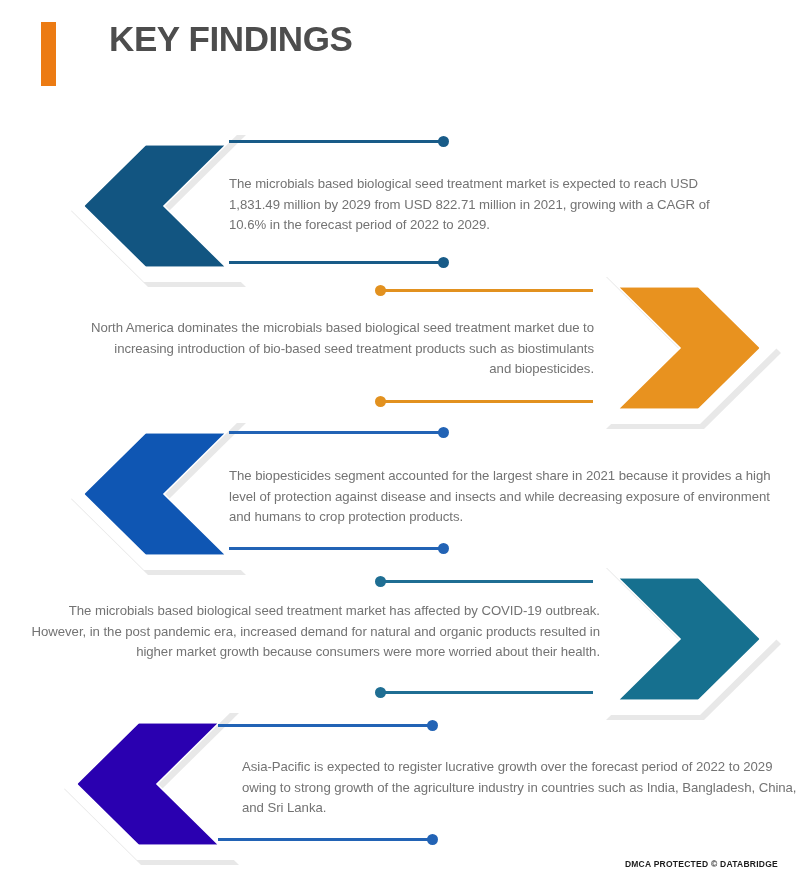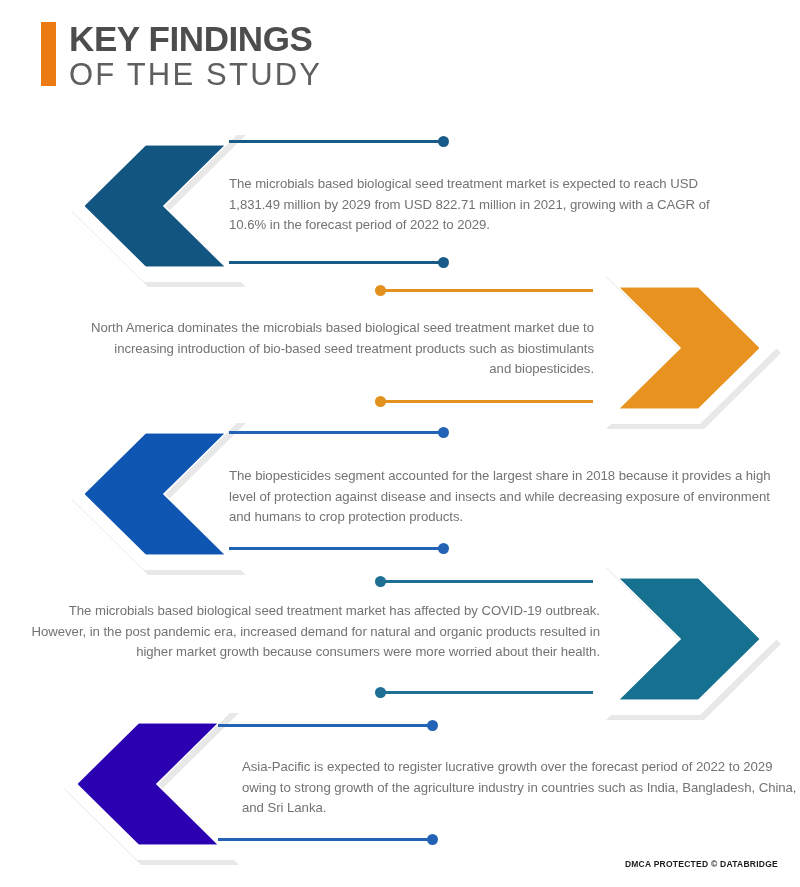--- a/index.html
+++ b/index.html
@@ -7,21 +7,21 @@
     width:800px; height:887px;
     background:#ffffff;
     font-family:"Liberation Sans", sans-serif;
     overflow:hidden;
   }
   #page { position:relative; width:800px; height:887px; background:#fff; }
 
   
   .header { position:absolute; left:41px; top:22px; display:flex; align-items:flex-start; }
   .accent-bar { width:15px; height:64px; background:#ec7b13; margin-right:13px; flex:0 0 auto; }
-  .titles { display:flex; flex-direction:column; }
+  .titles { display:flex; flex-direction:column;margin-left:40px; }
   .title-main {
     font-size:35px; font-weight:bold; letter-spacing:-0.4px;
     color:#4d4d4d; line-height:0.96; white-space:nowrap;
   }
   .title-sub {
     font-size:31px; font-weight:normal; letter-spacing:2.2px;
     color:#5f5f5f; line-height:1.12; white-space:nowrap; margin-top:2px;
   }
 
   
@@ -77,21 +77,20 @@
 </style>
 </head>
 <body>
 
 <div id="page">
 
   <div class="header">
     <div class="accent-bar" style="background: rgb(236, 123, 19);"></div>
     <div class="titles">
       <div class="title-main">KEY FINDINGS</div>
-      <div class="title-sub">OF THE STUDY</div>
     </div>
   </div>
 
   <div class="row" style="top:130px;">
     <div class="arrow-wrap dir-left" style="left:67px; top:0;">
       <div class="arrow-shadow"></div>
       <div class="arrow-white"></div>
       <div class="arrow-fill" style="background: rgb(18, 85, 129);"></div>
     </div>
     <div class="conn end-right" style="left:229px; top:10px; width:216px;">
@@ -125,21 +124,21 @@
   <div class="row" style="top:418px;">
     <div class="arrow-wrap dir-left" style="left:67px; top:0;">
       <div class="arrow-shadow"></div>
       <div class="arrow-white"></div>
       <div class="arrow-fill" style="background: rgb(15, 86, 179);"></div>
     </div>
     <div class="conn end-right" style="left:229px; top:13px; width:216px;">
       <div class="bar" style="background: rgb(34, 99, 181);"></div>
       <div class="dot" style="background: rgb(34, 99, 181);"></div>
     </div>
-    <div class="para align-left" style="left:229px; top:48px; width:552px;">The biopesticides segment accounted for the largest share in 2018 because it provides a high level of protection against disease and insects and while decreasing exposure of environment and humans to crop protection products.</div>
+    <div class="para align-left" style="left:229px; top:48px; width:552px;">The biopesticides segment accounted for the largest share in 2021 because it provides a high level of protection against disease and insects and while decreasing exposure of environment and humans to crop protection products.</div>
     <div class="conn end-right" style="left:229px; top:129px; width:216px;">
       <div class="bar" style="background: rgb(34, 99, 181);"></div>
       <div class="dot" style="background: rgb(34, 99, 181);"></div>
     </div>
   </div>
 
   <div class="row" style="top:563px;">
     <div class="arrow-wrap dir-right" style="left:602px; top:0;">
       <div class="arrow-shadow"></div>
       <div class="arrow-white"></div>

